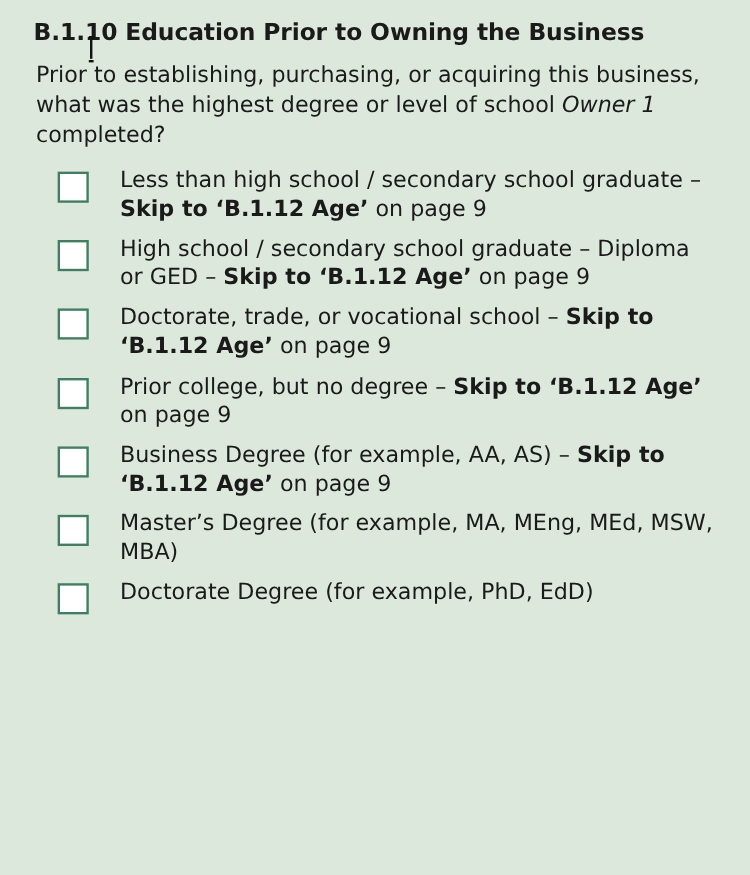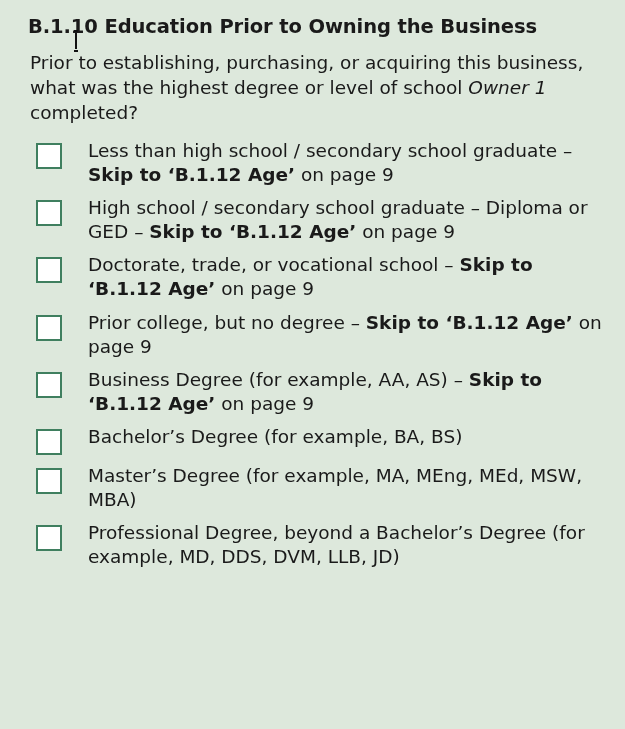--- a/index.html
+++ b/index.html
@@ -32,21 +32,21 @@
   .prompt {
     font-size: 18.5px;
     line-height: 1.33;
     margin: 4px 0 14px 2px;
     max-width: 560px;
   }
   .prompt .italic {
     font-style: italic;
   }
   .options {
-    margin: 0;
+    margin: 12px;
     padding: 0;
   }
   .option {
     display: flex;
     align-items: flex-start;
     margin-bottom: 9px;
   }
   .checkbox {
     flex: 0 0 auto;
     width: 26px;
@@ -119,29 +119,25 @@
       <div class="option">
         <div class="checkbox"></div>
         <div class="option-label"><span>Prior college, but no degree – </span><b>Skip to ‘B.1.12 Age’</b><span> on page 9</span></div>
       </div>
       <div class="option">
         <div class="checkbox"></div>
         <div class="option-label"><span>Business Degree (for example, AA, AS) – </span><b>Skip to ‘B.1.12 Age’</b><span> on page 9</span></div>
       </div>
       <div class="option">
         <div class="checkbox"></div>
-        <div class="option-label"><span>Bachelor’s Degree (for example, BA, BS)</span></div>
-      </div>
-      <div class="option">
-        <div class="checkbox"></div>
         <div class="option-label"><span>Master’s Degree (for example, MA, MEng, MEd, MSW, MBA)</span></div>
       </div>
       <div class="option">
         <div class="checkbox"></div>
-        <div class="option-label"><span>Professional Degree, beyond a Bachelor’s Degree (for example, MD, DDS, DVM, LLB, JD)</span></div>
+        <div class="option-label"><span>Doctorate Degree (for example, PhD, EdD)</span></div>
       </div>
     </div>
 
   <div class="cursor">
     <div class="top"></div>
     <div class="bar"></div>
     <div class="bot"></div>
   </div>
 
 </div>

